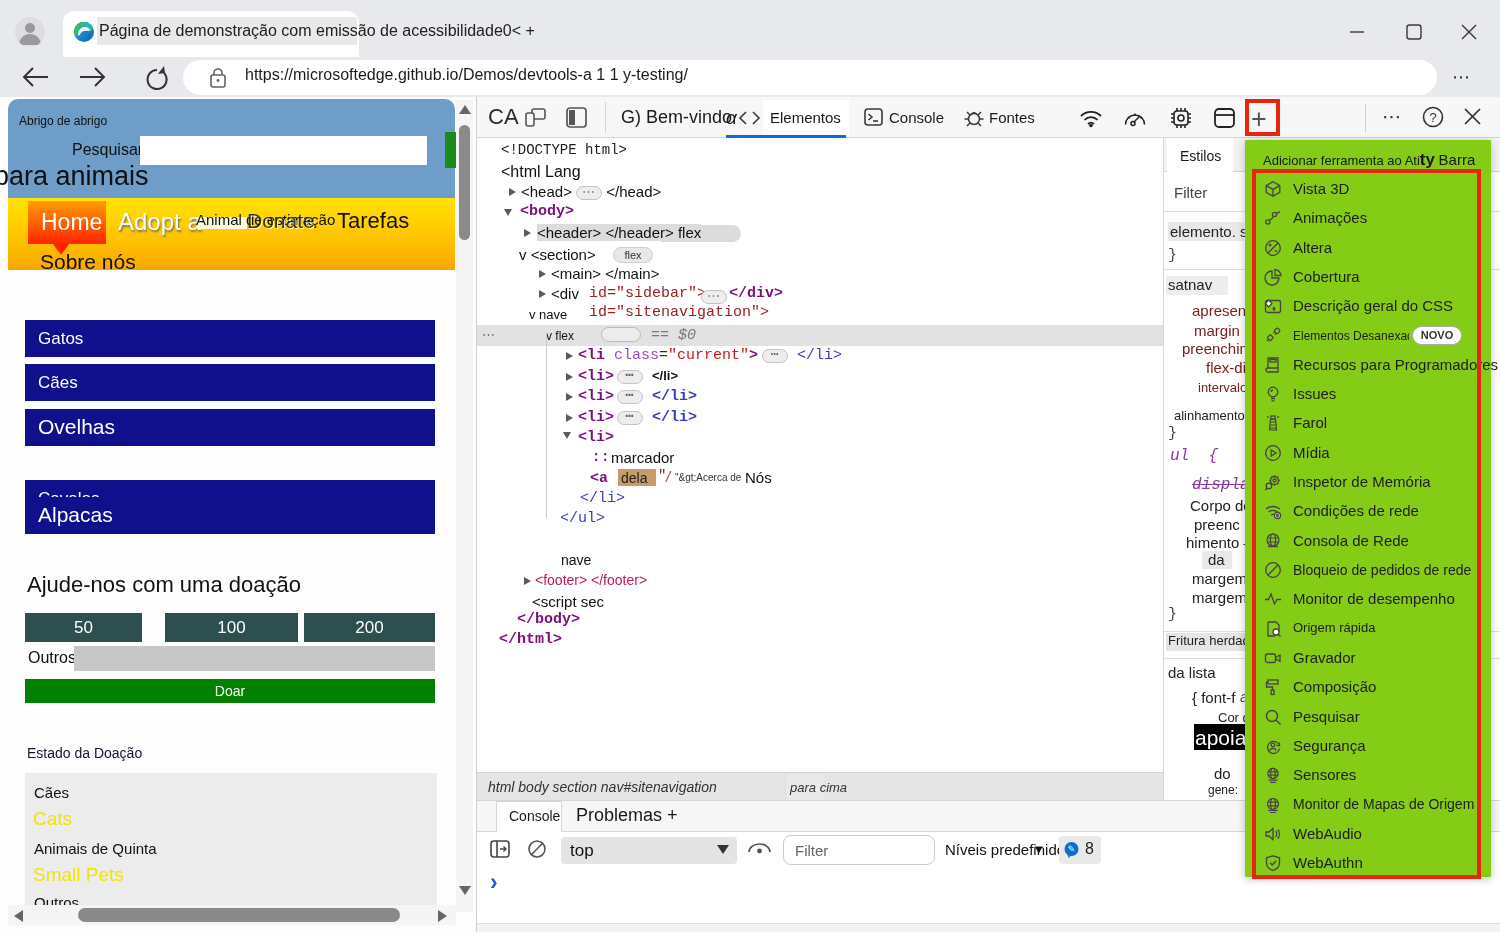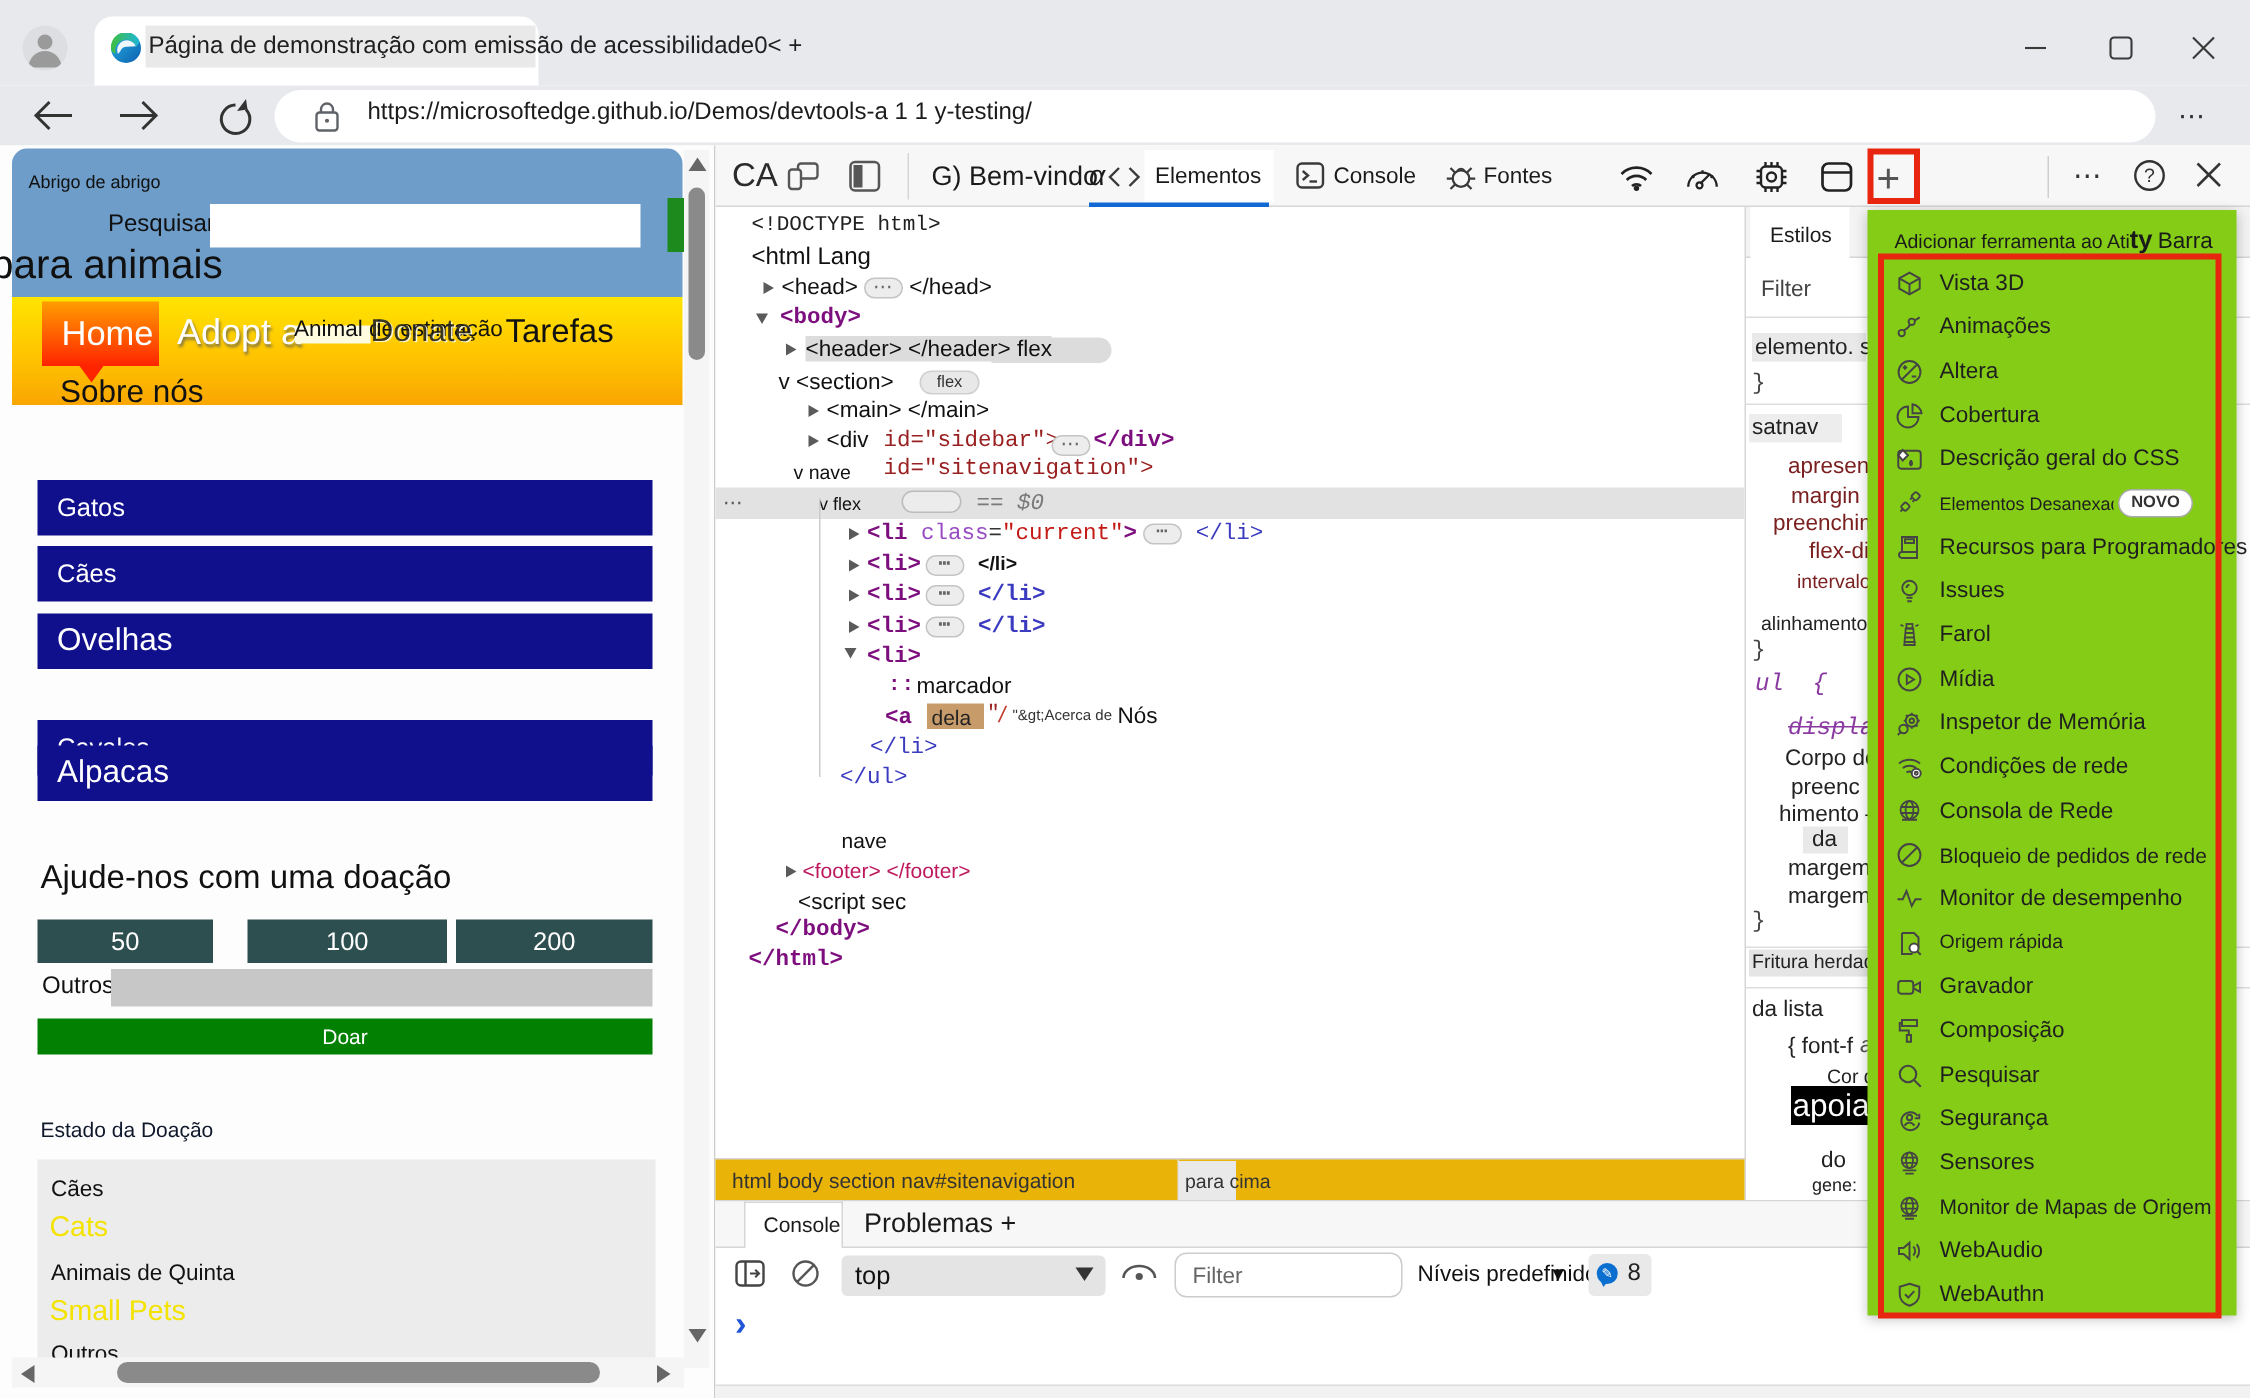--- a/index.html
+++ b/index.html
@@ -21,21 +21,21 @@
   #page { left:0; top:97px; width:476px; height:835px; background:#fdfdfd; }
   #bluehdr { left:8px; top:2px; width:447px; height:99px; background:#6d9dc8; border-radius:10px 10px 0 0; }
   #yellownav { left:8px; top:101px; width:447px; height:72px; background:linear-gradient(#ffe400,#ffc400 55%,#f9a602); }
   .navybtn { left:25px; width:410px; height:37px; background:#10108c; color:#fff; }
   .teal { background:#2e4f4f; color:#fff; position:absolute; text-align:center; font-size:17px; line-height:29px; height:29px; top:516px; }
   
   #devtools { left:476px; top:97px; width:1024px; height:835px; background:#fff; border-left:1px solid #ccc; }
   #dtbar { left:0; top:0; width:1024px; height:41px; background:#f7f7f8; border-bottom:1px solid #d6d6d6; }
   #tree { left:0; top:41px; width:686px; height:634px; background:#fff; font-size:14px; }
   #styles { left:686px; top:41px; width:338px; height:668px; background:#fff; border-left:1px solid #d6d6d6; }
-  #crumbs { left:0; top:675px; width:686px; height:28px; background:#eab308; border-top:1px solid #d6d6d6; }
+  #crumbs { left:0; top:675px; width:686px; height:28px; background:#e5e5e5; border-top:1px solid #d6d6d6;font-style:italic; }
   #console { left:0; top:703px; width:1024px; height:132px; background:#fff; border-top:1px solid #d6d6d6; }
   .mono { font-family:"Liberation Mono", monospace; }
   .tag { color:#7d0e7d;font-weight:bold; }
   .attr { color:#9a2121; }
   .arrow { display:inline-block; width:0; height:0; border-left:7px solid #5a5a5a; border-top:4.5px solid transparent; border-bottom:4.5px solid transparent; position:absolute; }
   .arrowdown { display:inline-block; width:0; height:0; border-top:7px solid #5a5a5a; border-left:4.5px solid transparent; border-right:4.5px solid transparent; position:absolute; }
   .dots { display:inline-block; background:#ededed; border:1px solid #c4c4c4; border-radius:8px; width:26px; height:14px; line-height:9px; text-align:center; color:#666; font-size:13px; letter-spacing:1px; vertical-align:1px;}
   .ctag { color:#3b3bc0; }
   
   #menu { left:1245px; top:140px; width:246px; height:737px; background:#84cc16; box-shadow:0 2px 8px rgba(0,0,0,.25); z-index:20; }

